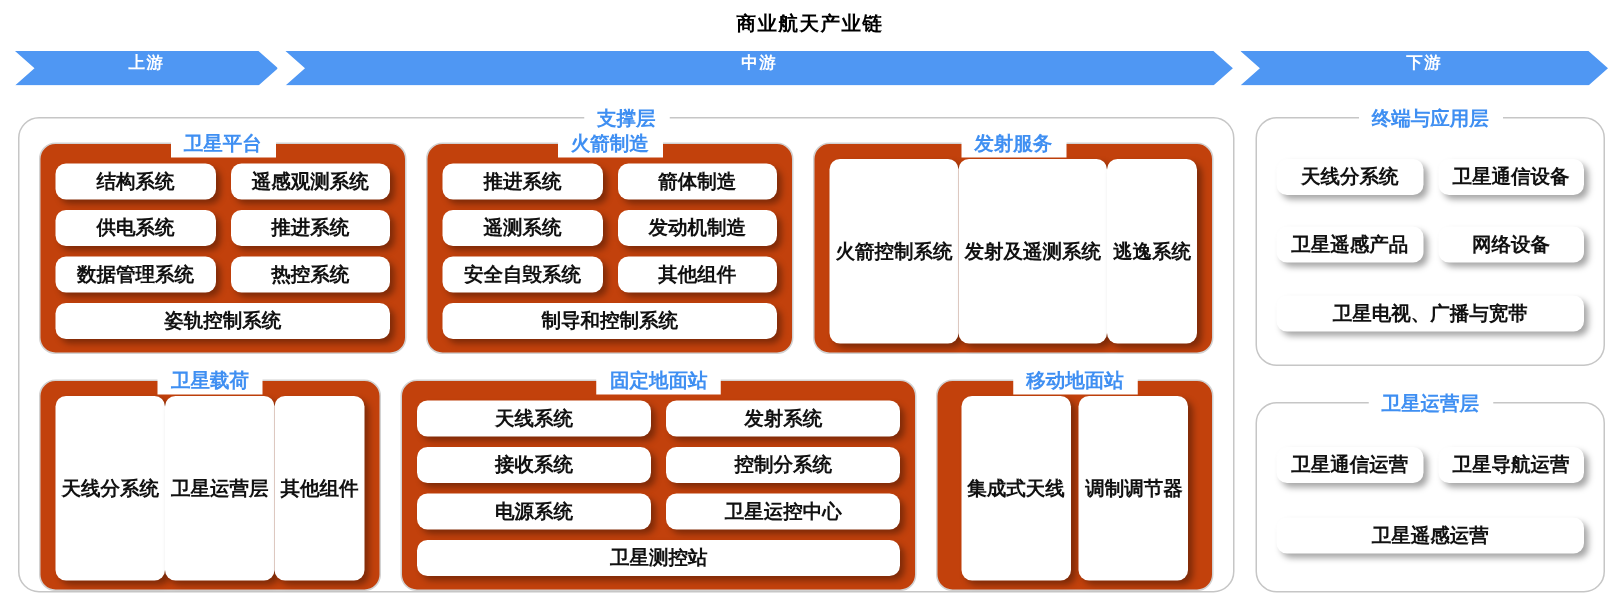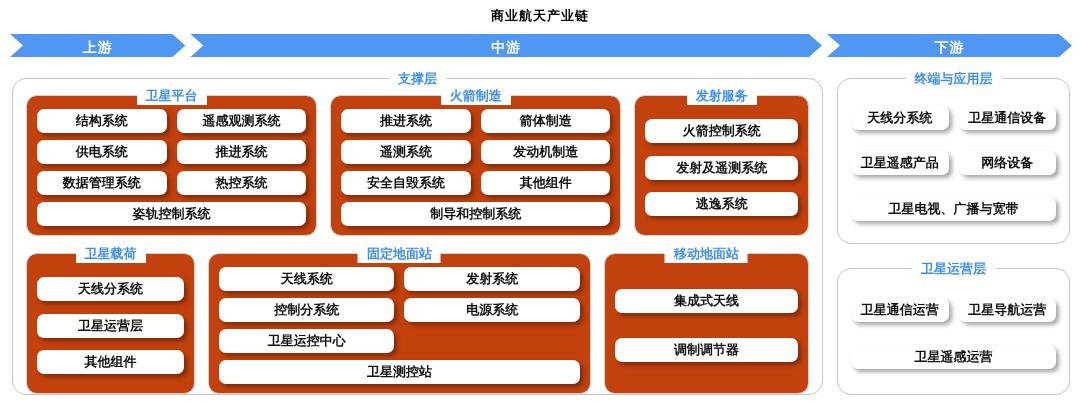--- a/index.html
+++ b/index.html
@@ -20,22 +20,22 @@
     text-align:center;font-size:13px;font-weight:bold;color:#000;
     letter-spacing:1px;
   }
   .arrows{
     position:absolute;top:34px;left:10px;right:8px;height:23px;
     display:flex;gap:5px;
   }
   .arrow{
     background:var(--arrow-blue);
     clip-path:polygon(0 0, calc(100% - 13px) 0, 100% 50%, calc(100% - 13px) 100%, 0 100%, 13px 50%);
-    display:flex;align-items:flex-end;justify-content:center;
-    color:#fff;font-size:14px;font-weight:bold;letter-spacing:1px;
+    display:flex;align-items:flex-start;justify-content:center;
+    color:#fff;font-size:11px;font-weight:bold;letter-spacing:1px;
   }
   .arrow.up{flex:176 0 0;}
   .arrow.mid{flex:634 0 0;}
   .arrow.down{flex:246 0 0;}
 
   .main{
     position:absolute;top:78px;left:12px;right:10px;bottom:15px;
     display:flex;gap:14px;
   }
   .box{
@@ -75,21 +75,21 @@
   .sb-launch{flex:136 0 0;}
   .sb-payload{flex:130 0 0;}
   .sb-fixed{flex:296 0 0;}
   .sb-mobile{flex:158 0 0;}
   .grid2{
     height:100%;display:grid;grid-template-columns:1fr 1fr;
     column-gap:10px;row-gap:7px;align-content:space-between;
     padding:13px 10px 9px;
   }
   .grid2 .full{grid-column:1 / -1;}
-  .stack-evenly{height:100%;display:flex;flex-direction:column;justify-content:space-evenly;padding:10px 10px 6px;}
+  .stack-evenly{height:100%;display:flex;flex-direction:row;justify-content:space-evenly;padding:10px 10px 6px;}
   
   .col-down{flex:0 0 233px;display:flex;flex-direction:column;gap:24px;}
   .down1{flex:165 0 0;}
   .down2{flex:125 0 0;}
   .grid2.loose{align-content:space-evenly;padding:12px 13px 8px;}
 </style>
 </head>
 <body>
 
 <div class="page">
@@ -163,20 +163,21 @@
               <div class="card">卫星运营层</div>
               <div class="card">其他组件</div>
             </div>
           </div>
 
           <div class="subbox sb-fixed">
             <span class="legend">固定地面站</span>
             <div class="grid2">
               <div class="card">天线系统</div>
               <div class="card">发射系统</div>
+              <div class="card">接收系统</div>
               <div class="card">控制分系统</div>
               <div class="card">电源系统</div>
               <div class="card">卫星运控中心</div>
               <div class="card full">卫星测控站</div>
             </div>
           </div>
 
           <div class="subbox sb-mobile">
             <span class="legend">移动地面站</span>
             <div class="stack-evenly">

